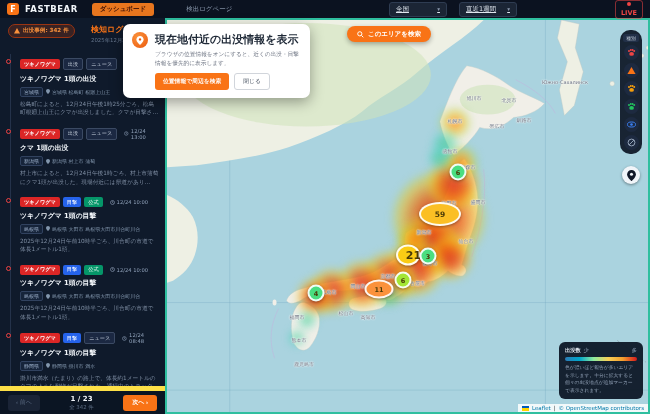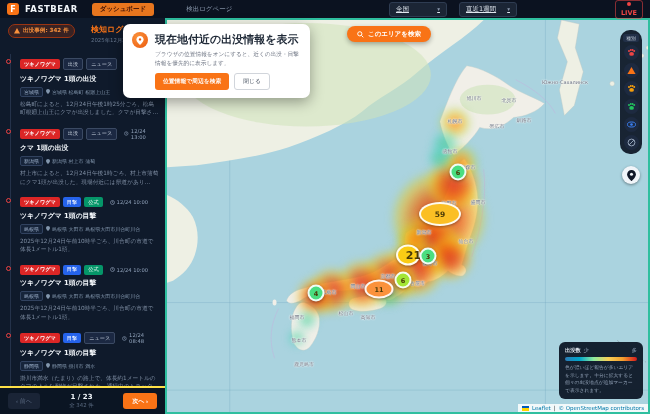--- a/index.html
+++ b/index.html
@@ -44,21 +44,21 @@
   .badge-news { background:#1b2842; border:1px solid #3b4a63; color:#cbd5e1; }
   .badge-official { background:#059669; color:#fff; }
   .entry-time { color:#93a5bd; font-size:5.2px; display:flex; align-items:center; gap:2px; margin-left:4px; }
   .entry-title { color:#f1f5f9; font-weight:bold; font-size:6.8px; margin:3.5px 0 3px 0; }
   .loc-row { display:flex; align-items:center; gap:3px; }
   .badge-pref { background:#16243a; border:1px solid #31425f; color:#9fb3cd; font-size:5px; padding:1px 3px; border-radius:2px; }
   .loc-text { color:#8296ad; font-size:5px; display:flex; align-items:center; gap:2px; }
   .entry-desc { color:#7f8ea3; font-size:5.7px; line-height:1.5; margin-top:3px;
     display:-webkit-box; -webkit-line-clamp:2; -webkit-box-orient:vertical; overflow:hidden; }
   .sb-foot { position:absolute; left:0; right:0; bottom:0; height:28px; background:#0b1523;
-    border-top:2px solid #fde047; display:flex; align-items:center; padding:0 8px; z-index:45; }
+    border-top:5px solid #fde047; display:flex; align-items:center; padding:0 8px; z-index:45; }
   .btn-prev { background:#1a2436; color:#5b6b82; border:none; border-radius:3px; padding:3.5px 8px; font-size:6px; cursor:pointer; }
   .page-col { flex:1; text-align:center; }
   .page-num { color:#f1f5f9; font-weight:bold; font-size:7px; }
   .page-total { color:#5b6b82; font-size:5.4px; margin-top:1px; }
   .btn-next { background:#f97316; color:#fff; font-weight:bold; border:none; border-radius:3px; padding:3.5px 9px; font-size:6px; cursor:pointer; }
 
   
   .map { position:absolute; left:165px; top:18px; right:0; bottom:0; background:#aad3df;
     border:2px solid #2fbf9f; overflow:hidden; }
   .map svg.land { position:absolute; left:0; top:0; width:100%; height:100%; }

